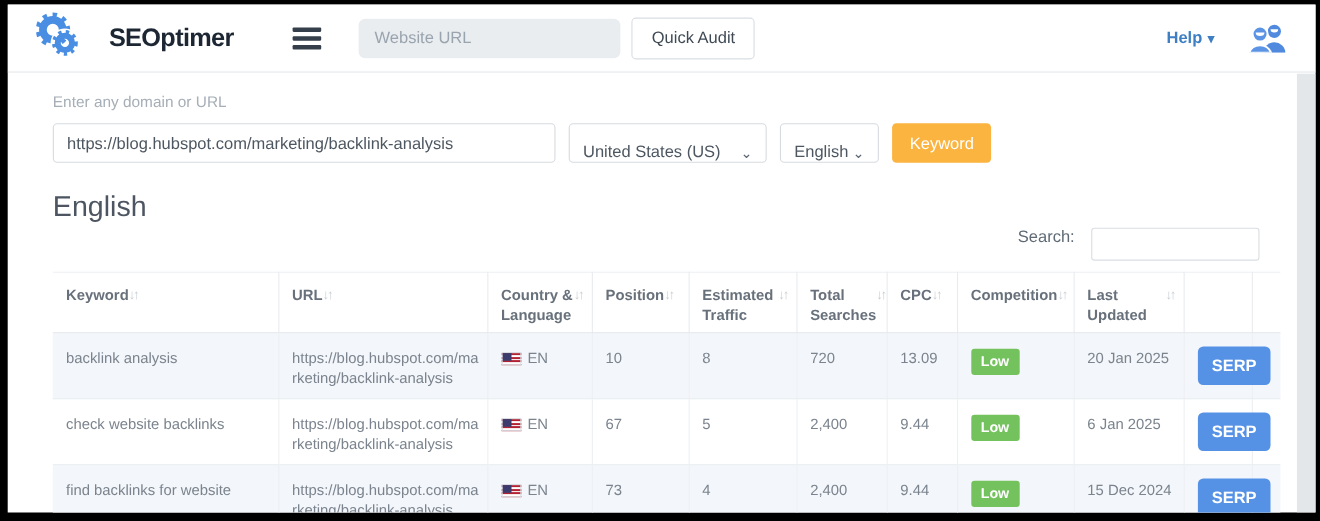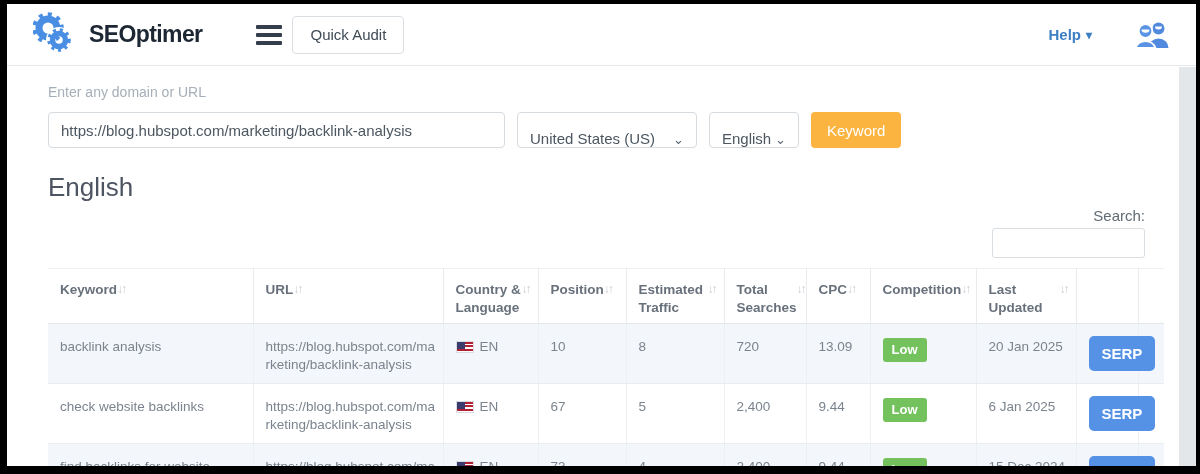--- a/index.html
+++ b/index.html
@@ -7,31 +7,31 @@
   .page {
     width:1200px; height:474px; position:relative; overflow:hidden;
     background:#fff; border:solid #000; border-width:4px 4px 8px 7px;
   }
 
   
   .topbar {
     height:62px; display:flex; align-items:center; padding:0 26px;
     border-bottom:1px solid #e5e8eb; background:#fff; position:relative; z-index:2;
   }
-  .brand { display:flex; align-items:center; gap:16px; cursor:pointer; }
+  .brand { display:flex; align-items:center; gap:26px; cursor:pointer; }
   .brand-name { font-size:23px; font-weight:700; color:#1d2633; letter-spacing:-0.6px; }
   .menu { margin-left:54px; display:flex; flex-direction:column; gap:4px; cursor:pointer; }
   .menu i { display:block; width:26px; height:4px; background:#353f4b; border-radius:1px; }
   .nav-url { margin-left:34px; width:238px; height:36px; background:#e9edf0; border:none;
     border-radius:6px; padding:0 14px; font-size:15px; color:#4d5761; font-family:inherit; }
   .nav-url::placeholder { color:#9aa4ae; }
   .quick-audit { margin-left:10px; height:38px; padding:0 17px; background:#fff;
     border:1px solid #d9dee3; border-radius:4px; font-size:15px; color:#3f4a55;
     font-family:inherit; cursor:pointer; }
-  .topbar-right { margin-left:auto; display:flex; align-items:center; gap:42px;justify-content:flex-end; }
+  .topbar-right { margin-left:auto; display:flex; align-items:center; gap:30px;justify-content:flex-end; }
   .help { color:#3d7fc2; font-weight:700; font-size:15px; cursor:pointer; display:flex; align-items:center; gap:5px; }
   .help .caret { font-size:12px; }
   .account { cursor:pointer; display:flex; }
 
   
   .scroll-strip { position:absolute; top:63px; right:0; width:17px; bottom:0; background:#e4e7ea; z-index:3; }
 
   
   .content { padding:18px 41px 0 41px; }
   .form-label { color:#a6aeb7; font-size:14px; }
@@ -41,21 +41,21 @@
   .sel { height:36px; border:1px solid #d6dbe0; border-radius:4px; background:#fff;
     display:flex; align-items:flex-end; justify-content:space-between; padding:0 12px;
     font-size:15px; color:#4d5761; cursor:pointer; }
   .sel-country { width:180px; }
   .sel-lang { width:90px; }
   .sel .chev { color:#5a6470; font-size:13px; }
   .research { height:36px; padding:0 16px; background:#fbb440; border:none; border-radius:4px;
     color:#fff; font-size:15px; font-family:inherit; cursor:pointer; }
 
   .results-title { margin-top:24px; font-size:26px; font-weight:400; color:#4d5562; }
-  .search-row { display:flex; justify-content:flex-end; align-items:flex-end; gap:4px; margin-top:4px; padding-right:10px;flex-direction:column; }
+  .search-row { display:flex; justify-content:flex-end; align-items:flex-start; gap:15px; margin-top:4px; padding-right:10px; }
   .search-label { color:#5f6a74; font-size:15px; }
   .search-input { width:153px; height:30px; border:1px solid #d9dee3; border-radius:3px; font-family:inherit; padding:0 8px; font-size:14px; color:#4d5761; }
 
   
   .tablewrap { margin-top:10px; }
   table { border-collapse:collapse; table-layout:fixed; width:1116px; }
   th { text-align:left; vertical-align:top; height:55px; padding:12px 4px 0 12px;
     font-size:13.5px; font-weight:700; color:#68717b; background:#fff;
     border-right:1px solid #e9ecef; border-top:1px solid #eef1f4; border-bottom:1px solid #e3e7eb;
     cursor:pointer; line-height:1.35; }
@@ -96,20 +96,21 @@
       </span>
       <span class="brand-name">SEOptimer</span>
     </div>
 
     <div class="menu">
         <i></i>
         <i></i>
         <i></i>
       </div>
 
+    <input class="nav-url" type="text" placeholder="Website URL" style="">
 
     <button class="quick-audit">Quick Audit</button>
 
     <div class="topbar-right">
       <div class="help">
         <span>Help</span>
         <span class="caret">▾</span>
       </div>
       <div class="account">
         <svg width="36" height="27" viewBox="0 0 36 27">

